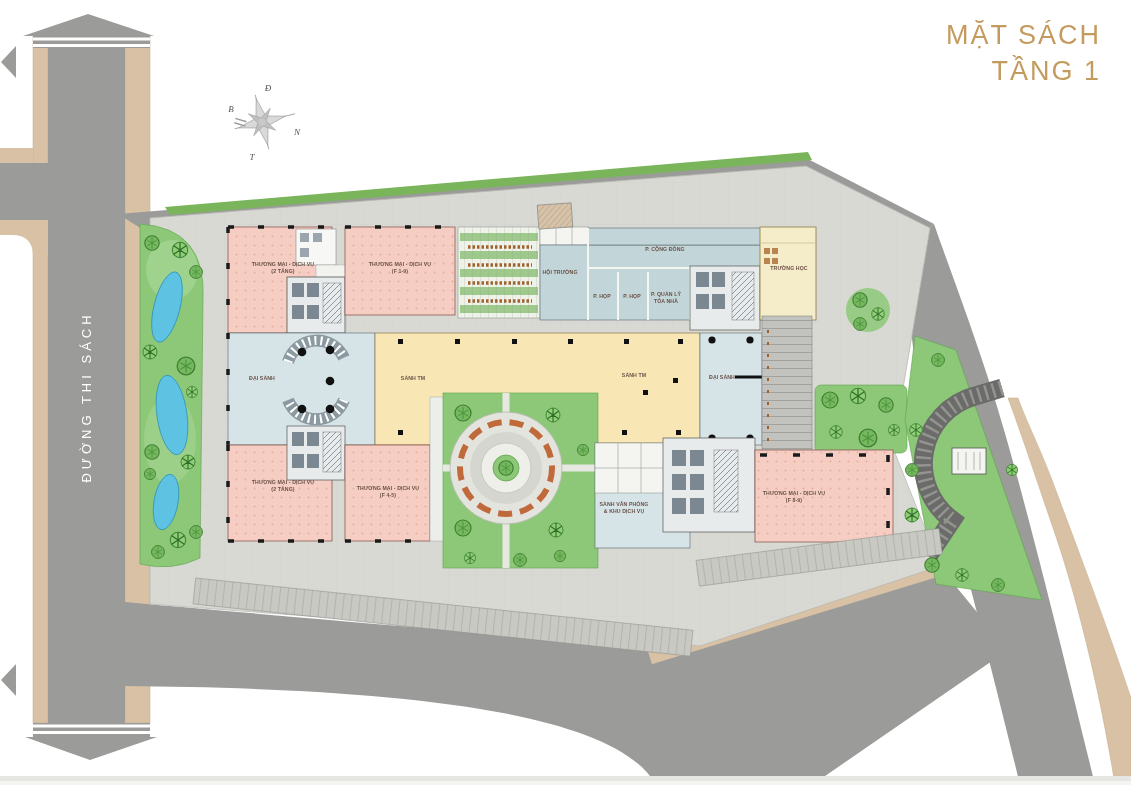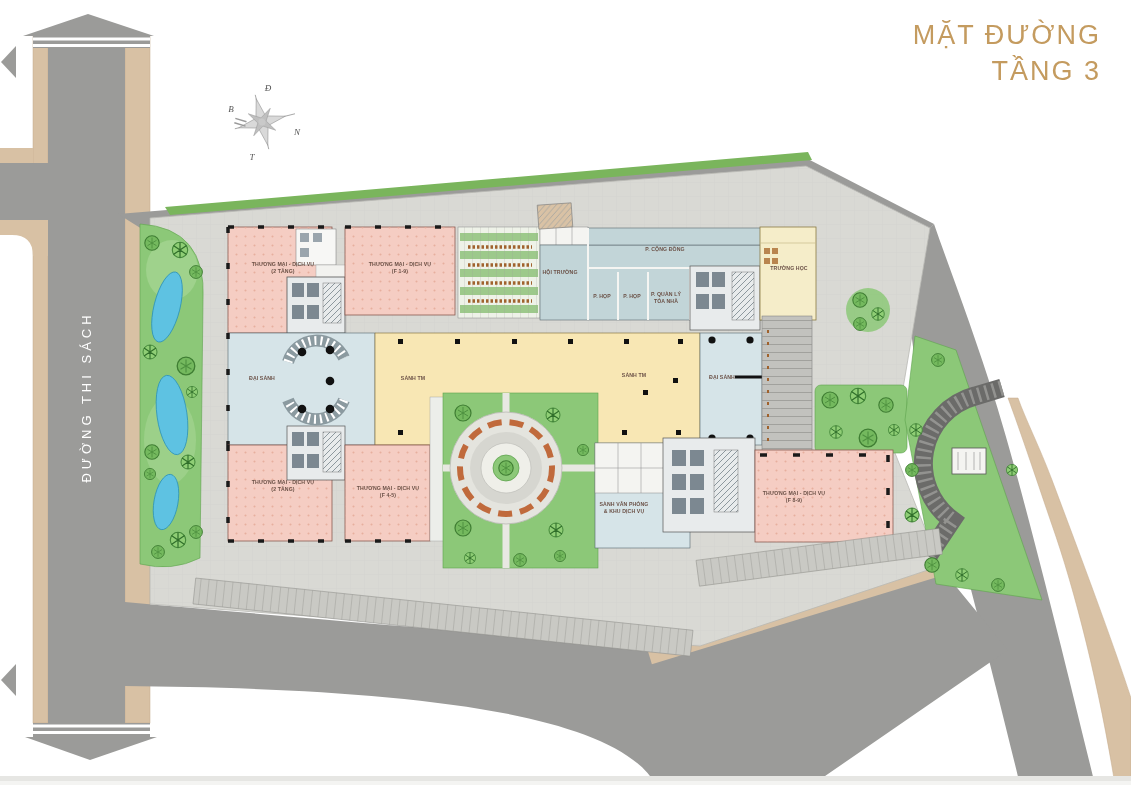--- a/index.html
+++ b/index.html
@@ -364,22 +364,22 @@
     <line x1="234" y1="122" x2="296" y2="122" stroke="#9a9a9a" stroke-width="0.8"></line>
     <polygon points="262,98 267,117 286,122 267,127 262,146 257,127 238,122 257,117" fill="#d9d9d9" stroke="#999" stroke-width="0.6"></polygon>
     <polygon points="262,106 265,119 278,122 265,125 262,138 259,125 246,122 259,119" fill="#bfbfbf" stroke="#999" stroke-width="0.5" transform="rotate(45 262 122)"></polygon>
     <line x1="237" y1="112" x2="247" y2="118" stroke="#9a9a9a" stroke-width="1.4"></line>
     <line x1="235" y1="116" x2="245" y2="122" stroke="#9a9a9a" stroke-width="1.4"></line>
     <circle cx="262" cy="122" r="3.5" fill="#c9c9c9"></circle>
   </g>
 </svg>
 
 <div class="plan-title">
-  <div>MẶT ĐƯỜNG</div>
-  <div>TẦNG 3</div>
+  <div>MẶT SÁCH</div>
+  <div>TẦNG 1</div>
 </div>
 
 <div class="street-label">ĐƯỜNG THI SÁCH</div>
 
 <div class="compass-letter" style="left:268px;top:88px;">Đ</div>
 <div class="compass-letter" style="left:231px;top:109px;">B</div>
 <div class="compass-letter" style="left:297px;top:132px;">N</div>
 <div class="compass-letter" style="left:252px;top:157px;">T</div>
 
 <div class="room-label" style="left:283px;top:268px;">

